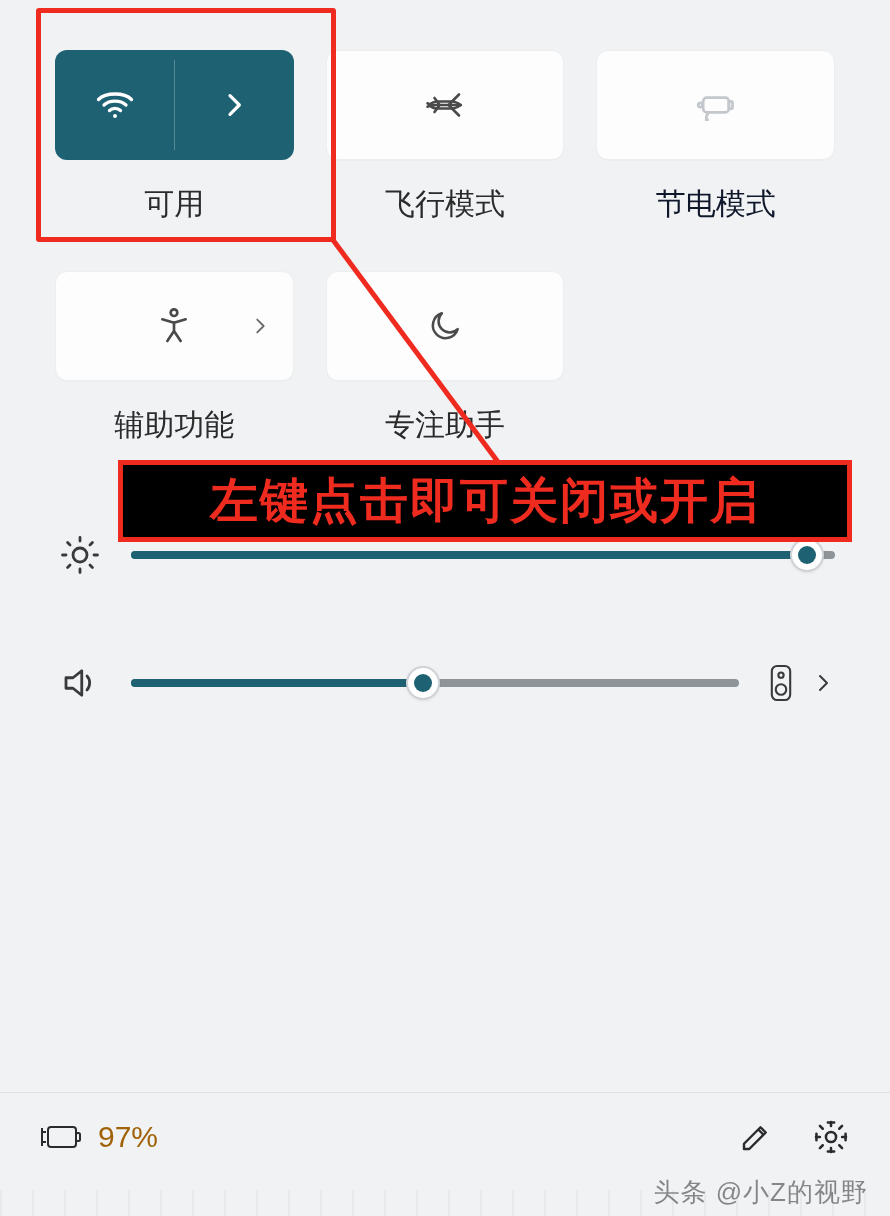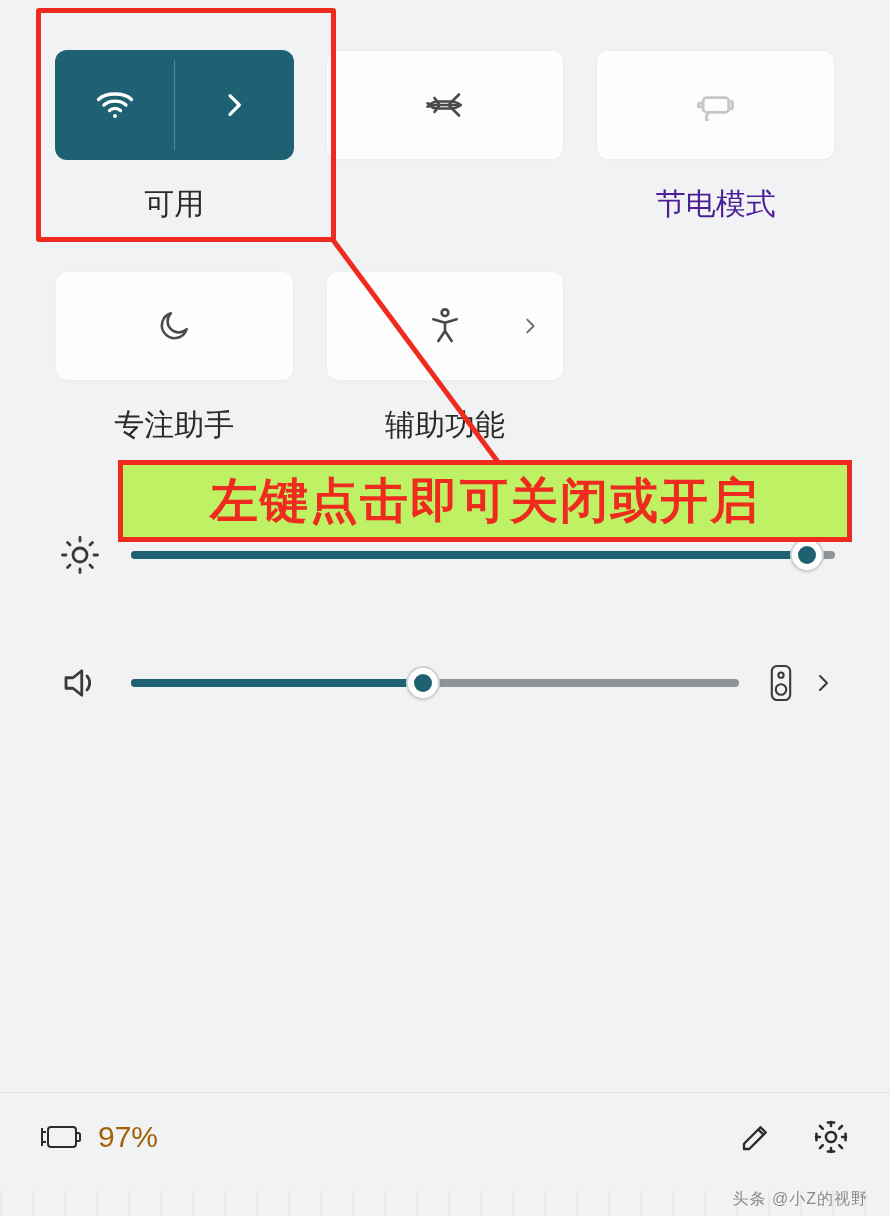--- a/index.html
+++ b/index.html
@@ -56,21 +56,21 @@
     display: flex;
     align-items: center;
     justify-content: center;
   }
   .tile-label {
     margin-top: 24px;
     font-size: 30px;
     color: #2b2b2b;
     text-align: center;
   }
-  .tile-label.muted { color: #4c1d95; }
+  .tile-label.muted { color: #0f172a; }
   .accessibility-chevron {
     position: absolute;
     right: 22px;
     top: 50%;
     transform: translateY(-50%);
   }
 
   
   .highlight-box {
     position: absolute;
@@ -91,21 +91,21 @@
   .annotation-box {
     position: absolute;
     left: 118px;
     top: 460px;
     width: 734px;
     height: 82px;
     border: 5px solid #ef2a1f;
     display: flex;
     align-items: center;
     justify-content: center;
-    background: #bef264;
+    background: #000000;
     z-index: 50;
     pointer-events: none;
   }
   .annotation-box span {
     color: #ef2a1f;
     font-size: 48px;
     font-weight: 700;
     letter-spacing: 2px;
   }
 
@@ -164,21 +164,21 @@
     padding: 0 40px;
   }
   .battery-group { display: flex; align-items: center; gap: 14px; font-size: 30px; color:#a16207; }
   .footer-spacer { flex: 1; }
   .footer-actions { display: flex; align-items: center; gap: 38px; color:#2b2b2b; }
 
   .watermark {
     position: absolute;
     right: 22px;
     bottom: 6px;
-    font-size: 16px;
+    font-size: 26px;
     color: rgba(0,0,0,0.45);
     letter-spacing: 1px;
     z-index: 60;
   }
 
   .bottom-noise {
     position: absolute;
     left: 0; right: 0; bottom: 0;
     height: 26px;
     background: repeating-linear-gradient(90deg,
@@ -223,62 +223,63 @@
 
     <div class="tile-wrapper">
       <div class="tile inactive">
         <span>
           <svg width="42" height="42" viewBox="0 0 24 24" fill="none" stroke="#4a4a4a" stroke-width="1.5">
             <path d="M21 12 L3 12 M14 12 L20 6 M14 12 L20 18 M9 12 L6 8 M9 12 L6 16 M4 12 L2 11 M4 12 L2 13" stroke-linecap="round" stroke-linejoin="round"></path>
             <path d="M3 12 C3 12 5 10 8 10 L16 10 C18 10 21 12 21 12 C21 12 18 14 16 14 L8 14 C5 14 3 12 3 12 Z" stroke-linejoin="round"></path>
           </svg>
         </span>
       </div>
+      <div class="tile-label">飞行模式</div>
     </div>
 
     <div class="tile-wrapper">
       <div class="tile inactive disabled">
         <span>
           <svg width="44" height="44" viewBox="0 0 24 24" fill="none" stroke="#c4c8cc" stroke-width="1.5">
             <rect x="5" y="8" width="14" height="8" rx="2"></rect>
             <rect x="19" y="10" width="2" height="4" rx="0.8"></rect>
             <path d="M8 16 C8 16 5 20 8 20 M8 20 L6 20"></path>
             <circle cx="3.5" cy="12" r="1.2"></circle>
           </svg>
         </span>
       </div>
       <div class="tile-label muted">节电模式</div>
     </div>
 
     <div class="tile-wrapper">
       <div class="tile inactive">
         <span>
-          <svg width="38" height="38" viewBox="0 0 24 24" fill="none" stroke="#4a4a4a" stroke-width="1.6">
-            <path d="M20 14 A8 8 0 1 1 10 4 A6 6 0 0 0 20 14 Z" stroke-linejoin="round"></path>
-          </svg>
-        </span>
-      </div>
-      <div class="tile-label">专注助手</div>
-    </div>
-
-    <div class="tile-wrapper">
-      <div class="tile inactive">
-        <span>
           <svg width="40" height="40" viewBox="0 0 24 24" fill="none" stroke="#4a4a4a" stroke-width="1.6">
             <circle cx="12" cy="4" r="2"></circle>
             <path d="M5 8 L12 10 L19 8 M12 10 L12 15 M12 15 L8 21 M12 15 L16 21" stroke-linecap="round" stroke-linejoin="round"></path>
           </svg>
         </span>
         <span class="accessibility-chevron">
           <svg width="22" height="22" viewBox="0 0 24 24" fill="none" stroke="#6a6a6a" stroke-width="2">
             <path d="M9 5 L16 12 L9 19" stroke-linecap="round" stroke-linejoin="round"></path>
           </svg>
         </span>
       </div>
       <div class="tile-label">辅助功能</div>
+    </div>
+
+    <div class="tile-wrapper">
+      <div class="tile inactive">
+        <span>
+          <svg width="38" height="38" viewBox="0 0 24 24" fill="none" stroke="#4a4a4a" stroke-width="1.6">
+            <path d="M20 14 A8 8 0 1 1 10 4 A6 6 0 0 0 20 14 Z" stroke-linejoin="round"></path>
+          </svg>
+        </span>
+      </div>
+      <div class="tile-label">专注助手</div>
     </div>
 
 
   </div>
 
   <div class="slider-section">
 
     <div class="slider-row">
       <div class="slider-icon">
         <svg width="42" height="42" viewBox="0 0 24 24" fill="none" stroke="#3a3a3a" stroke-width="1.6">

